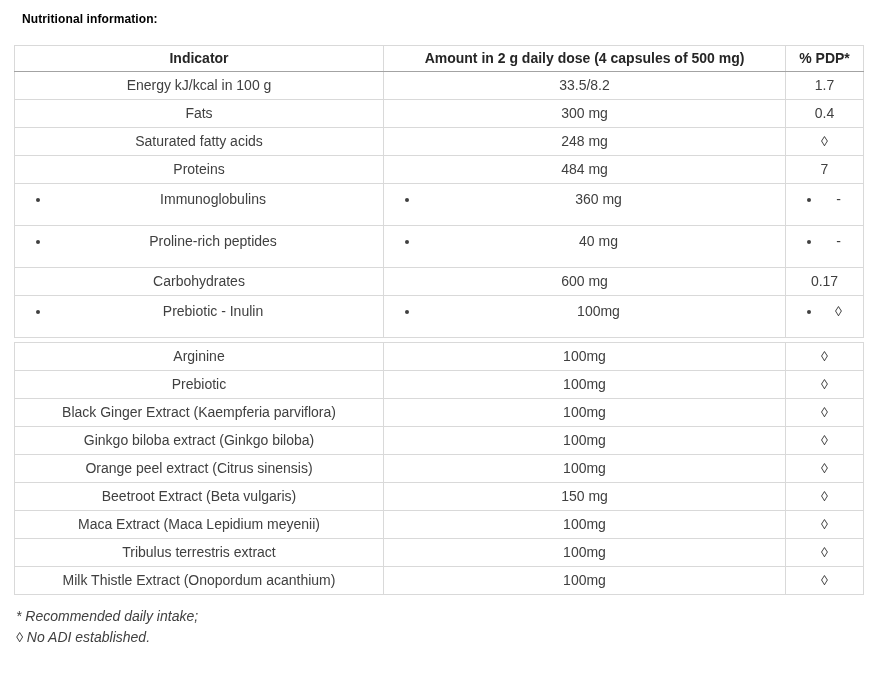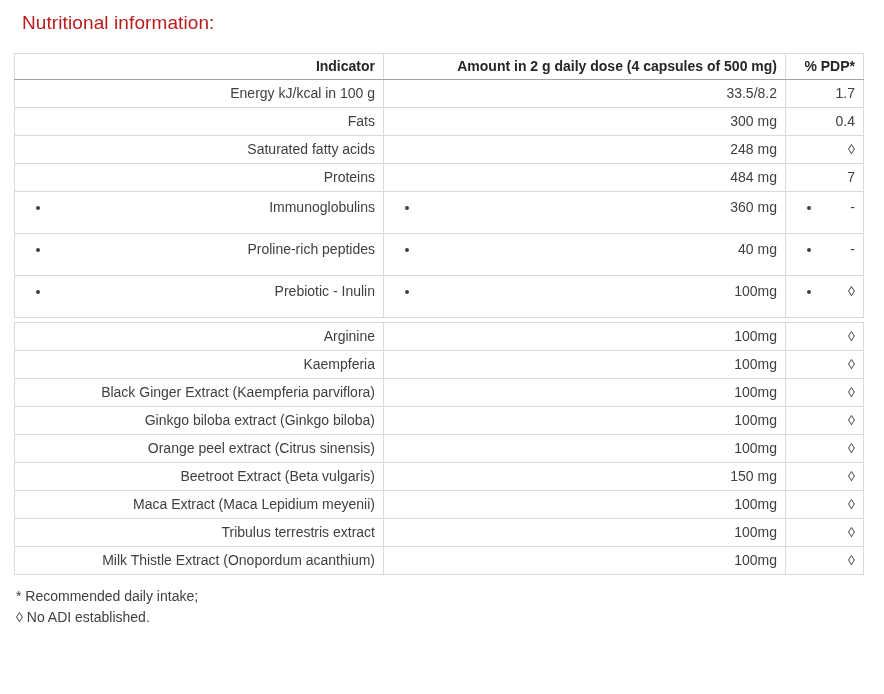--- a/index.html
+++ b/index.html
@@ -9,39 +9,39 @@
     font-family: "Liberation Sans", sans-serif;
     font-size: 14px;
     color: #404040;
   }
   .page {
     width: 884px;
     box-sizing: border-box;
     padding: 12px 21px 10px 14px;
   }
   .page-title {
-    font-size: 19px;
-    font-weight: normal;
-    color: #b91c1c;
+    font-size: 12px;
+    font-weight: bold;
+    color: #000000;
     margin: 0 0 19px 8px;
     letter-spacing: 0.1px;
   }
   table.nutri {
     border-collapse: collapse;
     table-layout: fixed;
     width: 849px;
     background: #ffffff;
   }
   table.nutri col.c1 { width: 369px; }
   table.nutri col.c2 { width: 402px; }
   table.nutri col.c3 { width: 78px; }
   table.nutri th,
   table.nutri td {
     border: 1px solid #d9d9d9;
-    text-align: right;
+    text-align: center;
     font-weight: normal;
     vertical-align: top;
     padding: 5px 8px;
     line-height: 17px;
     overflow: hidden;
     white-space: nowrap;
   }
   table.nutri th {
     font-weight: bold;
     color: #262626;
@@ -57,20 +57,21 @@
     line-height: 17px;
   }
   table.extra {
     margin-top: 4px;
   }
   .footnotes {
     margin: 11px 0 0 2px;
   }
   .footnote {
     line-height: 21px;
+    font-style: italic;
   }
 </style>
 </head>
 <body>
 
 <div class="page">
 
   <h2 class="page-title">Nutritional information:</h2>
 
   <table class="nutri main">
@@ -135,20 +136,25 @@
               <li>40 mg</li>
             </ul>
           </td>
           <td class="bullet-cell">
             <ul>
               <li>-</li>
             </ul>
           </td>
         </tr>
         <tr>
+          <td>Carbohydrates</td>
+          <td>600 mg</td>
+          <td>0.17</td>
+        </tr>
+        <tr>
           <td class="bullet-cell">
             <ul>
               <li>Prebiotic - Inulin</li>
             </ul>
           </td>
           <td class="bullet-cell">
             <ul>
               <li>100mg</li>
             </ul>
           </td>
@@ -167,21 +173,21 @@
         <col class="c2">
         <col class="c3">
     </colgroup>
     <tbody>
         <tr>
           <td>Arginine</td>
           <td>100mg</td>
           <td>◊</td>
         </tr>
         <tr>
-          <td>Kaempferia</td>
+          <td>Prebiotic</td>
           <td>100mg</td>
           <td>◊</td>
         </tr>
         <tr>
           <td>Black Ginger Extract (Kaempferia parviflora)</td>
           <td>100mg</td>
           <td>◊</td>
         </tr>
         <tr>
           <td>Ginkgo biloba extract (Ginkgo biloba)</td>

